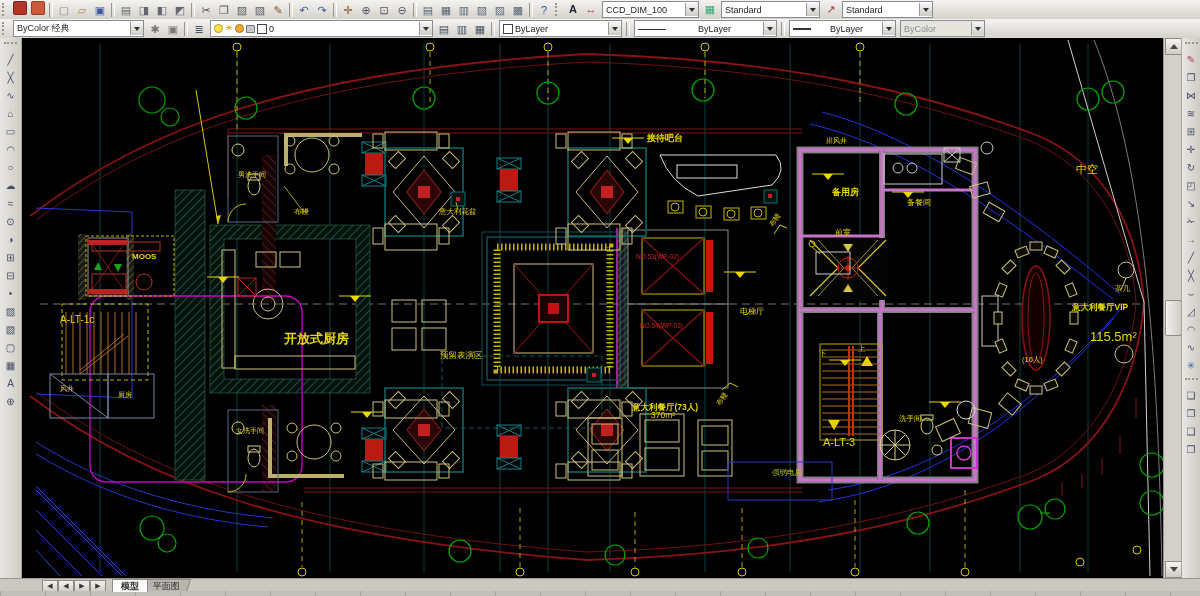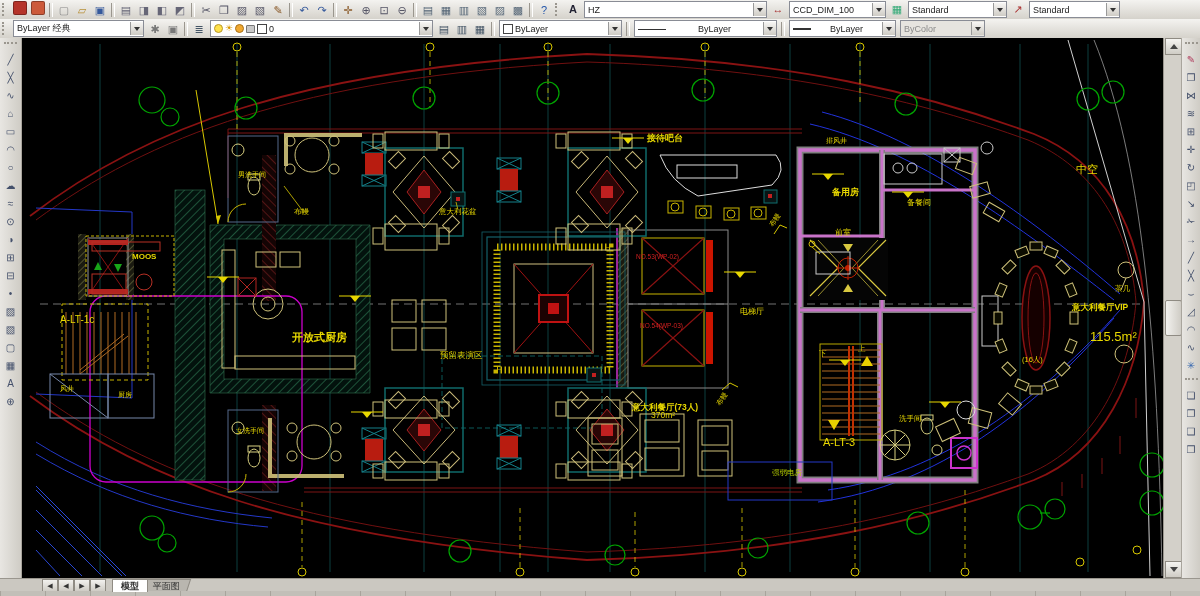--- a/index.html
+++ b/index.html
@@ -42,21 +42,21 @@
   #vsb{position:absolute;left:1163px;top:38px;width:18px;height:540px;background:#d3d0c9;border-left:1px solid #9a968e;box-sizing:border-box;}
   .sbtn{position:absolute;left:1px;width:15px;height:15px;background:linear-gradient(#f5f4f1,#cfccc5);
         border:1px solid #8f8b83;display:flex;align-items:center;justify-content:center;}
   .sbtn.up{top:0;} .sbtn.down{bottom:0;}
   .tri-up{border:4px solid transparent;border-bottom:5px solid #444;margin-top:-4px;}
   .tri-dn{border:4px solid transparent;border-top:5px solid #444;margin-bottom:-4px;}
   #vthumb{position:absolute;left:1px;top:262px;width:15px;height:34px;background:linear-gradient(90deg,#f2f1ee,#cfccc5);
         border:1px solid #8f8b83;border-radius:2px;}
   
   #tabbar{position:absolute;left:0;top:578px;width:1200px;height:13px;background:#cbc8c1;
-          border-top:1px solid #9a968e;display:flex;align-items:flex-end;font-size:9px;}
+          border-top:1px solid #9a968e;display:flex;align-items:center;font-size:9px;}
   .navbtn{width:14px;height:11px;margin-top:1px;background:linear-gradient(#f2f1ee,#cfccc5);
           border:1px solid #8f8b83;display:flex;align-items:center;justify-content:center;
           font-size:7px;color:#333;}
   .tab{height:12px;display:flex;align-items:center;padding:0 8px;border:1px solid #8f8b83;border-bottom:none;
        color:#333;}
   .tab.active{background:#fff;font-weight:bold;position:relative;z-index:2;}
   .tab.idle{background:#b9b6af;transform:skewX(-18deg);margin-left:-4px;}
   .tab.idle span{display:inline-block;transform:skewX(18deg);}
   #bstrip{position:absolute;left:0;top:591px;width:1200px;height:5px;background:#c2bfb8;
           background-image:repeating-linear-gradient(90deg,#a8a49c 0 1px,transparent 1px 45px);}
@@ -78,45 +78,41 @@
     <span class="sep"></span>
     <span><span class="icon" style="color: rgb(53, 89, 156);">↶</span><span class="icon" style="color: rgb(53, 89, 156);">↷</span></span>
     <span class="sep"></span>
     <span><span class="icon" style="color: rgb(138, 90, 42);">✛</span><span class="icon" style="color: rgb(85, 85, 102);">⊕</span><span class="icon" style="color: rgb(85, 85, 102);">⊡</span><span class="icon" style="color: rgb(85, 85, 102);">⊖</span></span>
     <span class="sep"></span>
     <span><span class="icon" style="color: rgb(85, 102, 119);">▤</span><span class="icon" style="color: rgb(85, 102, 119);">▦</span><span class="icon" style="color: rgb(85, 102, 119);">▥</span><span class="icon" style="color: rgb(85, 102, 119);">▧</span><span class="icon" style="color: rgb(85, 102, 119);">▨</span><span class="icon" style="color: rgb(85, 102, 119);">▩</span></span>
     <span class="sep"></span>
     <span><span class="icon" style="color: rgb(34, 85, 170);">?</span></span>
     <span class="grip"></span>
     <span class="icon" style="color:#223;font-weight:bold">A</span>
-    <span class="combo" style="width:178px">
-      <span class="val">HZ</span>
-      <span class="cbtn"></span>
-    </span>
     <span class="icon" style="color:#a33">↔</span>
     <span class="combo" style="width:92px">
       <span class="val">CCD_DIM_100</span>
       <span class="cbtn"></span>
     </span>
     <span class="icon" style="color:#3a7">▦</span>
     <span class="combo" style="width:94px">
       <span class="val">Standard</span>
       <span class="cbtn"></span>
     </span>
     <span class="icon" style="color:#a33">↗</span>
     <span class="combo" style="width:86px">
       <span class="val">Standard</span>
       <span class="cbtn"></span>
     </span>
   </div>
 
   <div id="tb2" class="tbrow">
     <span class="grip"></span>
     <span class="combo" style="width:126px">
-      <span class="val">ByLayer 经典</span>
+      <span class="val">ByColor 经典</span>
       <span class="cbtn"></span>
     </span>
     <span><span class="icon" style="color: rgb(119, 119, 119);">✱</span><span class="icon" style="color: rgb(119, 119, 119);">▣</span></span>
     <span class="sep"></span>
     <span><span class="icon" style="color: rgb(68, 85, 102);">≣</span></span>
     <span class="combo" style="width:218px">
       <span class="mini bulb"></span>
       <span class="mini sun">☀</span>
       <span class="mini odot"></span>
       <span class="mini lock"></span>
@@ -720,21 +716,21 @@
     <div class="dlbl" style="left:625px;top:94px;font-size:9px;font-weight:bold">接待吧台</div>
     <div class="dlbl" style="left:804px;top:98px;font-size:7px">排风井</div>
     <div class="dlbl" style="left:810px;top:148px;font-size:9px;font-weight:bold">备用房</div>
     <div class="dlbl" style="left:885px;top:159px;font-size:8px">备餐间</div>
     <div class="dlbl" style="left:813px;top:189px;font-size:8px">前室</div>
     <div class="dlbl" style="left:745px;top:185px;font-size:7px;transform:rotate(-55deg)">布幔</div>
     <div class="dlbl" style="left:692px;top:364px;font-size:7px;transform:rotate(-55deg)">布幔</div>
     <div class="dlbl" style="left:272px;top:169px;font-size:7.5px">布幔</div>
     <div class="dlbl" style="left:216px;top:132px;font-size:7px">男洗手间</div>
     <div class="dlbl" style="left:417px;top:169px;font-size:7.5px">意大利花盆</div>
-    <div class="dlbl" style="left:270px;top:292px;font-size:11px;font-weight:bold">开放式厨房</div>
+    <div class="dlbl" style="left:262px;top:292px;font-size:13px;font-weight:bold">开放式厨房</div>
     <div class="dlbl" style="left:418px;top:312px;font-size:8.5px">预留表演区</div>
     <div class="dlbl" style="left:110px;top:214px;font-size:8px;font-weight:bold">MOOS</div>
     <div class="dlbl" style="left:38px;top:276px;font-size:10px">A-LT-1c</div>
     <div class="dlbl" style="left:38px;top:346px;font-size:7px">风井</div>
     <div class="dlbl" style="left:96px;top:352px;font-size:7px">厨房</div>
     <div class="dlbl" style="left:614px;top:215px;font-size:6.5px;color:#d02020">NO.53(WP-02)</div>
     <div class="dlbl" style="left:618px;top:284px;font-size:6.5px;color:#d02020">NO.54(WP-03)</div>
     <div class="dlbl" style="left:718px;top:268px;font-size:8px">电梯厅</div>
     <div class="dlbl" style="left:610px;top:364px;font-size:8.5px;font-weight:bold">意大利餐厅(73人)</div>
     <div class="dlbl" style="left:629px;top:372px;font-size:8.5px">370m²</div>

